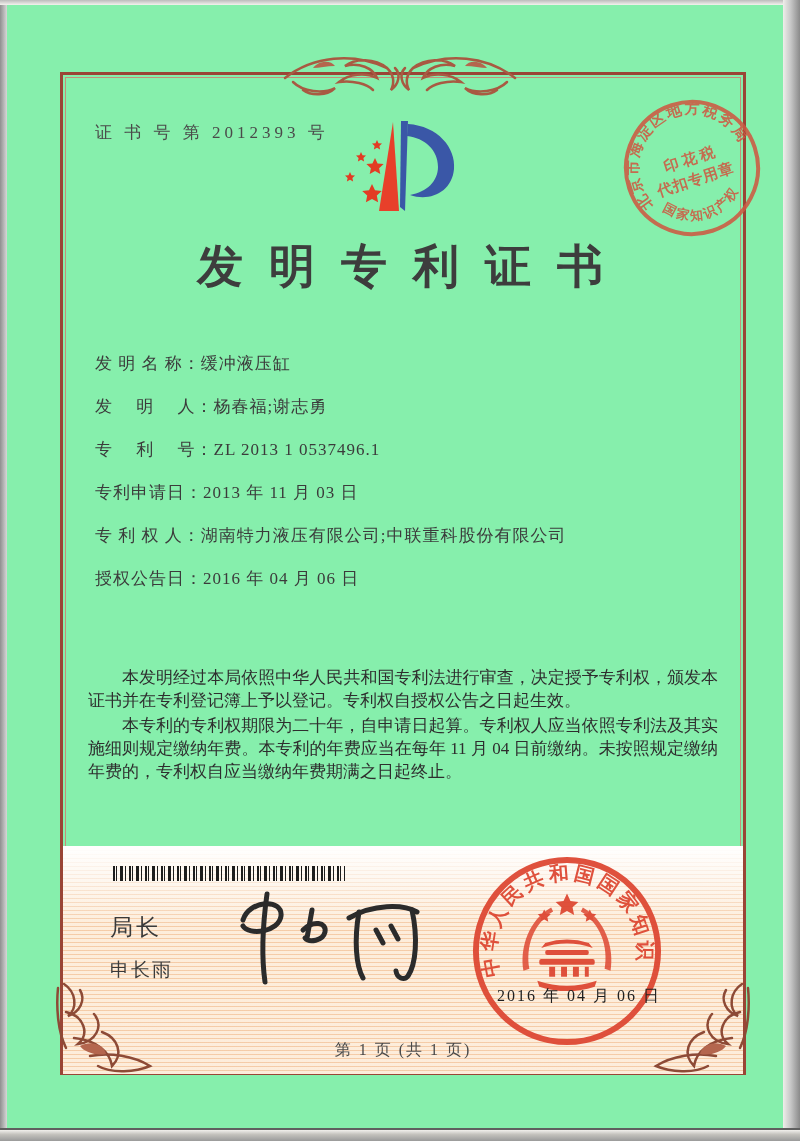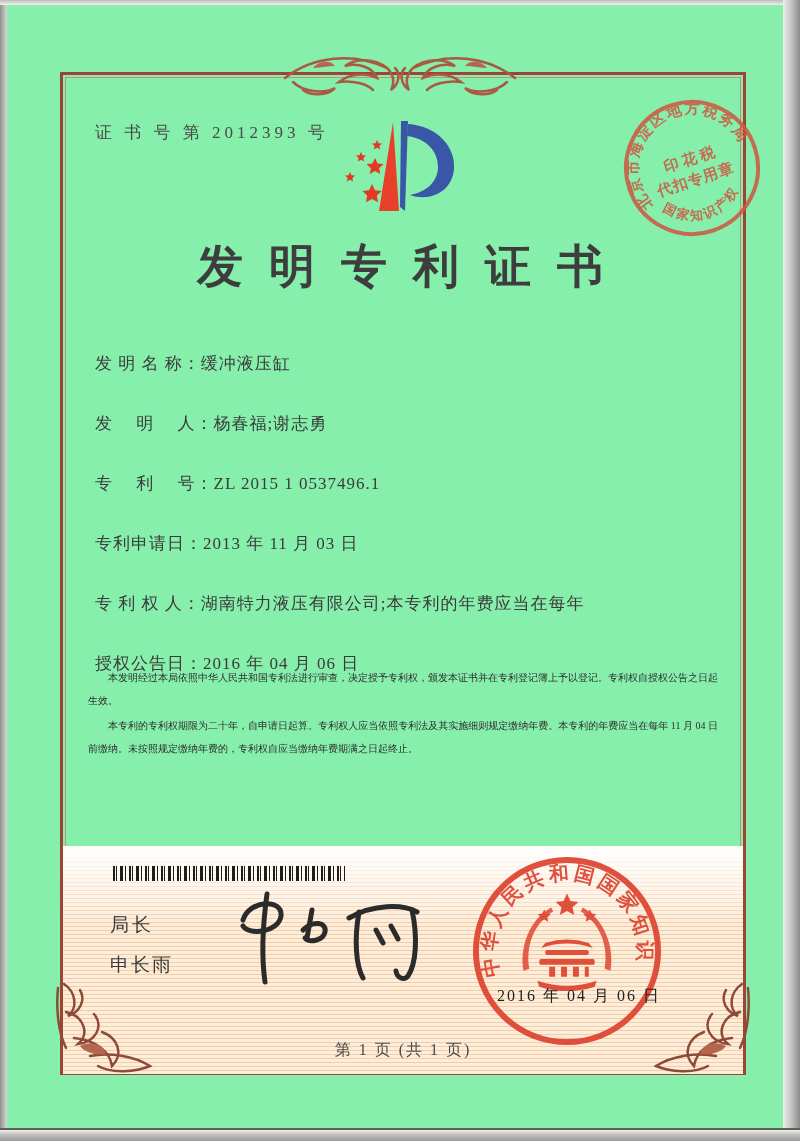--- a/index.html
+++ b/index.html
@@ -26,36 +26,36 @@
   .peach { position:absolute; left:63px; top:846px; width:680px; height:228px; z-index:1;
            background:repeating-linear-gradient(180deg, rgba(235,168,116,0.40) 0 1px, rgba(253,238,221,0.9) 1px 4px), #fbe3ca; }
   .peach::before { content:""; position:absolute; left:0; top:0; width:100%; height:80px;
            background:linear-gradient(180deg,#ffffff 0%, rgba(255,255,255,0) 100%); }
 
   .cert-no { position:absolute; left:95px; top:121px; font-size:17px; letter-spacing:4px; color:#4a4a4a; z-index:2; }
   .logo { position:absolute; left:330px; top:112px; z-index:2; }
   .title { position:absolute; left:0; top:236px; width:800px; text-align:center; font-size:46px;
            font-weight:600; letter-spacing:26px; text-indent:26px; color:#3d3d3d; z-index:2; }
 
-  .fields { position:absolute; left:95px; top:352px; display:flex; flex-direction:column; gap:36px; z-index:2; }
+  .fields { position:absolute; left:95px; top:352px; display:flex; flex-direction:column; gap:19px; z-index:2; }
   .field-row { display:flex; font-size:17px; color:#3b3b3b; line-height:24px; white-space:pre; }
   .field-label { letter-spacing:1px; }
   .field-value { letter-spacing:1px; }
 
   .body-text { position:absolute; left:88px; top:666px; width:630px; z-index:2;
-               font-size:10px; line-height:23px; color:#2e2e2e; }
+               font-size:17px; line-height:23px; color:#2e2e2e; }
   .body-text p { text-indent:2em; margin-bottom:2px; text-align:justify; }
 
   .barcode { position:absolute; left:113px; top:866px; width:232px; height:15px; z-index:3;
              background:repeating-linear-gradient(90deg,#1d1d1d 0 2px, transparent 2px 3px,
              #1d1d1d 3px 4px, transparent 4px 7px, #1d1d1d 7px 10px, transparent 10px 12px,
              #1d1d1d 12px 13px, transparent 13px 16px); }
 
   .officer { position:absolute; left:110px; top:912px; z-index:3; font-family:"Liberation Sans","DejaVu Sans",sans-serif; color:#3a3a3a; }
-  .officer-title { font-size:19px; letter-spacing:3px; }
+  .officer-title { font-size:23px; letter-spacing:3px; }
   .officer-name  { font-size:19px; letter-spacing:2px; margin-top:14px;text-align:right; }
   .signature { position:absolute; left:215px; top:878px; z-index:3; }
   .signature path { stroke:#2b2b2b; stroke-width:5; fill:none; stroke-linecap:round; }
 
   .seal { position:absolute; left:468px; top:852px; z-index:3; opacity:0.93; }
   .seal-date { position:absolute; left:497px; top:986px; z-index:4; font-size:16px;
                letter-spacing:2px; color:#1f1f1f; }
 
   .stamp { position:absolute; left:612px; top:88px; z-index:6; opacity:0.88; transform:rotate(-18deg); }
 
@@ -126,29 +126,29 @@
     <div class="field-row">
       <span class="field-label">发 明 名 称：</span>
       <span class="field-value">缓冲液压缸</span>
     </div>
     <div class="field-row">
       <span class="field-label">发　 明 　人：</span>
       <span class="field-value">杨春福;谢志勇</span>
     </div>
     <div class="field-row">
       <span class="field-label">专 　利　 号：</span>
-      <span class="field-value">ZL 2015 1 0537496.1</span>
+      <span class="field-value">ZL 2013 1 0537496.1</span>
     </div>
     <div class="field-row">
       <span class="field-label">专利申请日：</span>
       <span class="field-value">2013 年 11 月 03 日</span>
     </div>
     <div class="field-row">
       <span class="field-label">专 利 权 人：</span>
-      <span class="field-value">湖南特力液压有限公司;本专利的年费应当在每年</span>
+      <span class="field-value">湖南特力液压有限公司;中联重科股份有限公司</span>
     </div>
     <div class="field-row">
       <span class="field-label">授权公告日：</span>
       <span class="field-value">2016 年 04 月 06 日</span>
     </div>
   </div>
 
   <div class="body-text">
     <p>本发明经过本局依照中华人民共和国专利法进行审查，决定授予专利权，颁发本证书并在专利登记簿上予以登记。专利权自授权公告之日起生效。</p>
     <p>本专利的专利权期限为二十年，自申请日起算。专利权人应当依照专利法及其实施细则规定缴纳年费。本专利的年费应当在每年 11 月 04 日前缴纳。未按照规定缴纳年费的，专利权自应当缴纳年费期满之日起终止。</p>

